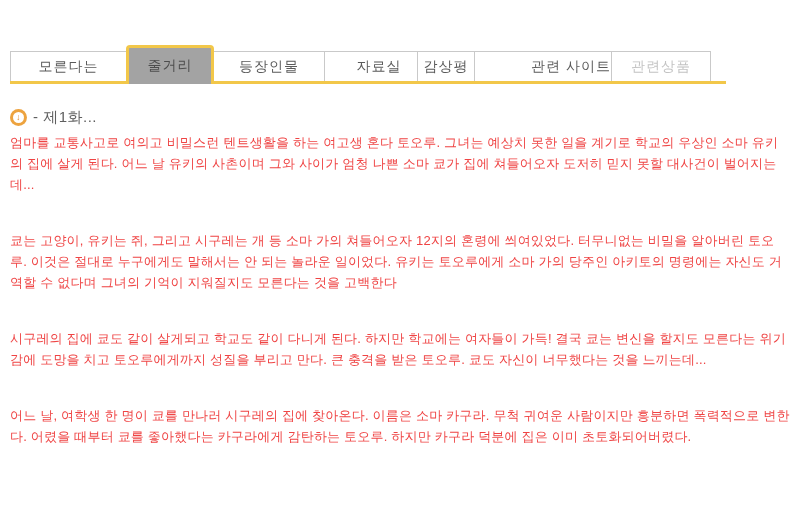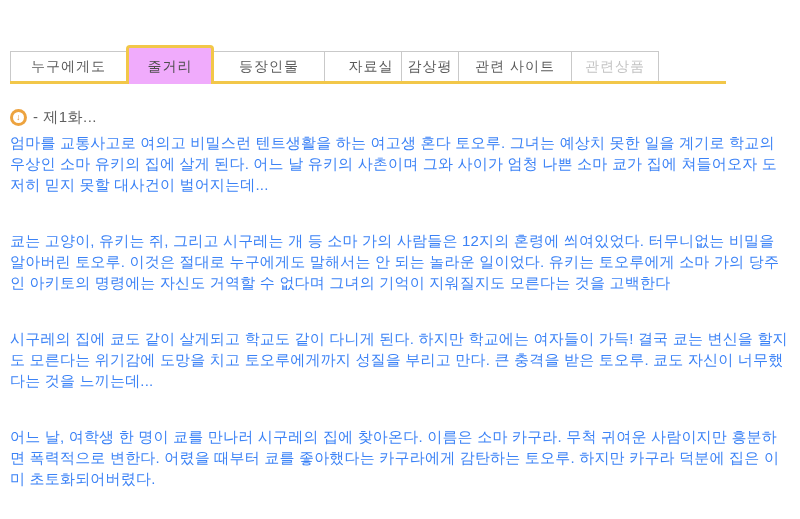--- a/index.html
+++ b/index.html
@@ -28,35 +28,36 @@
     font-size: 14px;
     color: #5a5a5a;
     letter-spacing: 1px;
     cursor: pointer;
     flex: 0 0 auto;
   }
   .tab:first-child { margin-left: 0; }
   .tab.w1 { width: 117px; }
   .tab.w2 { width: 88px; }
   .tab.w3 { width: 112px; margin-top: 43px; }
-  .tab.w4 { width: 78px; padding-left: 16px; }
+  .tab.w4 { width: 94px; padding-left: 16px; }
   .tab.w5 { width: 58px; }
-  .tab.w6 { width: 114px; }
-  .tab.w7 { width: 88px; }
+  .tab.w6 { width: 138px; text-align: right; }
+  .tab.w7 { width: 100px; }
   .tab.selected {
     position: relative;
     z-index: 2;
     border: 3px solid #F2C749;
     border-bottom: none;
     border-radius: 4px 4px 0 0;
     height: 39px;
     line-height: 36px;
     margin-bottom: -3px;
-    background: #f0abfc;
+    background: #a3a3a3;
     color: #4d4d4d;
+    font-family: Liberation Serif, serif;
   }
   .tab.disabled { color: #c3c3c3; cursor: default; }
   
   .content { padding: 24px 10px 0 10px; }
   .section { margin-bottom: 35px; }
   .section:last-child { margin-bottom: 0; }
   .sec-head {
     display: flex;
     align-items: center;
     font-size: 15px;
@@ -80,33 +81,33 @@
     justify-content: center;
     width: 11px; height: 11px;
     border-radius: 50%;
     background: #ffffff;
     color: #E08A2D;
     font-size: 9px;
     font-weight: bold;
     line-height: 1;
   }
   .sec-body {
-    font-size: 15px;
+    font-size: 13px;
     line-height: 21px;
-    color: #3b82f6;
+    color: #ef4444;
     letter-spacing: 0.2px;
     max-width: 784px;
   }
 </style>
 </head>
 <body>
 
 <div class="tabbar-wrap">
   <div class="tabbar">
-    <div class="tab w1">누구에게도</div>
+    <div class="tab w1">모른다는</div>
     <div class="tab w2 selected">줄거리</div>
     <div class="tab w3">등장인물</div>
     <div class="tab w4">자료실</div>
     <div class="tab w5">감상평</div>
     <div class="tab w6">관련 사이트</div>
     <div class="tab w7 disabled">관련상품</div>
   </div>
 </div>
 
 <div class="content">
@@ -115,21 +116,21 @@
     <div class="sec-head">
       <span class="marker-icon">
         <span class="inner">↓</span>
       </span>
       <span>- 제1화...</span>
     </div>
     <div class="sec-body">엄마를 교통사고로 여의고 비밀스런 텐트생활을 하는 여고생 혼다 토오루. 그녀는 예상치 못한 일을 계기로 학교의 우상인 소마 유키의 집에 살게 된다. 어느 날 유키의 사촌이며 그와 사이가 엄청 나쁜 소마 쿄가 집에 쳐들어오자 도저히 믿지 못할 대사건이 벌어지는데...</div>
   </div>
 
   <div class="section">
-    <div class="sec-body">쿄는 고양이, 유키는 쥐, 그리고 시구레는 개 등 소마 가의 사람들은 12지의 혼령에 씌여있었다. 터무니없는 비밀을 알아버린 토오루. 이것은 절대로 누구에게도 말해서는 안 되는 놀라운 일이었다. 유키는 토오루에게 소마 가의 당주인 아키토의 명령에는 자신도 거역할 수 없다며 그녀의 기억이 지워질지도 모른다는 것을 고백한다</div>
+    <div class="sec-body">쿄는 고양이, 유키는 쥐, 그리고 시구레는 개 등 소마 가의 쳐들어오자 12지의 혼령에 씌여있었다. 터무니없는 비밀을 알아버린 토오루. 이것은 절대로 누구에게도 말해서는 안 되는 놀라운 일이었다. 유키는 토오루에게 소마 가의 당주인 아키토의 명령에는 자신도 거역할 수 없다며 그녀의 기억이 지워질지도 모른다는 것을 고백한다</div>
   </div>
 
   <div class="section">
     <div class="sec-body">시구레의 집에 쿄도 같이 살게되고 학교도 같이 다니게 된다. 하지만 학교에는 여자들이 가득! 결국 쿄는 변신을 할지도 모른다는 위기감에 도망을 치고 토오루에게까지 성질을 부리고 만다. 큰 충격을 받은 토오루. 쿄도 자신이 너무했다는 것을 느끼는데...</div>
   </div>
 
   <div class="section">
     <div class="sec-body">어느 날, 여학생 한 명이 쿄를 만나러 시구레의 집에 찾아온다. 이름은 소마 카구라. 무척 귀여운 사람이지만 흥분하면 폭력적으로 변한다. 어렸을 때부터 쿄를 좋아했다는 카구라에게 감탄하는 토오루. 하지만 카구라 덕분에 집은 이미 초토화되어버렸다.</div>
   </div>
 

